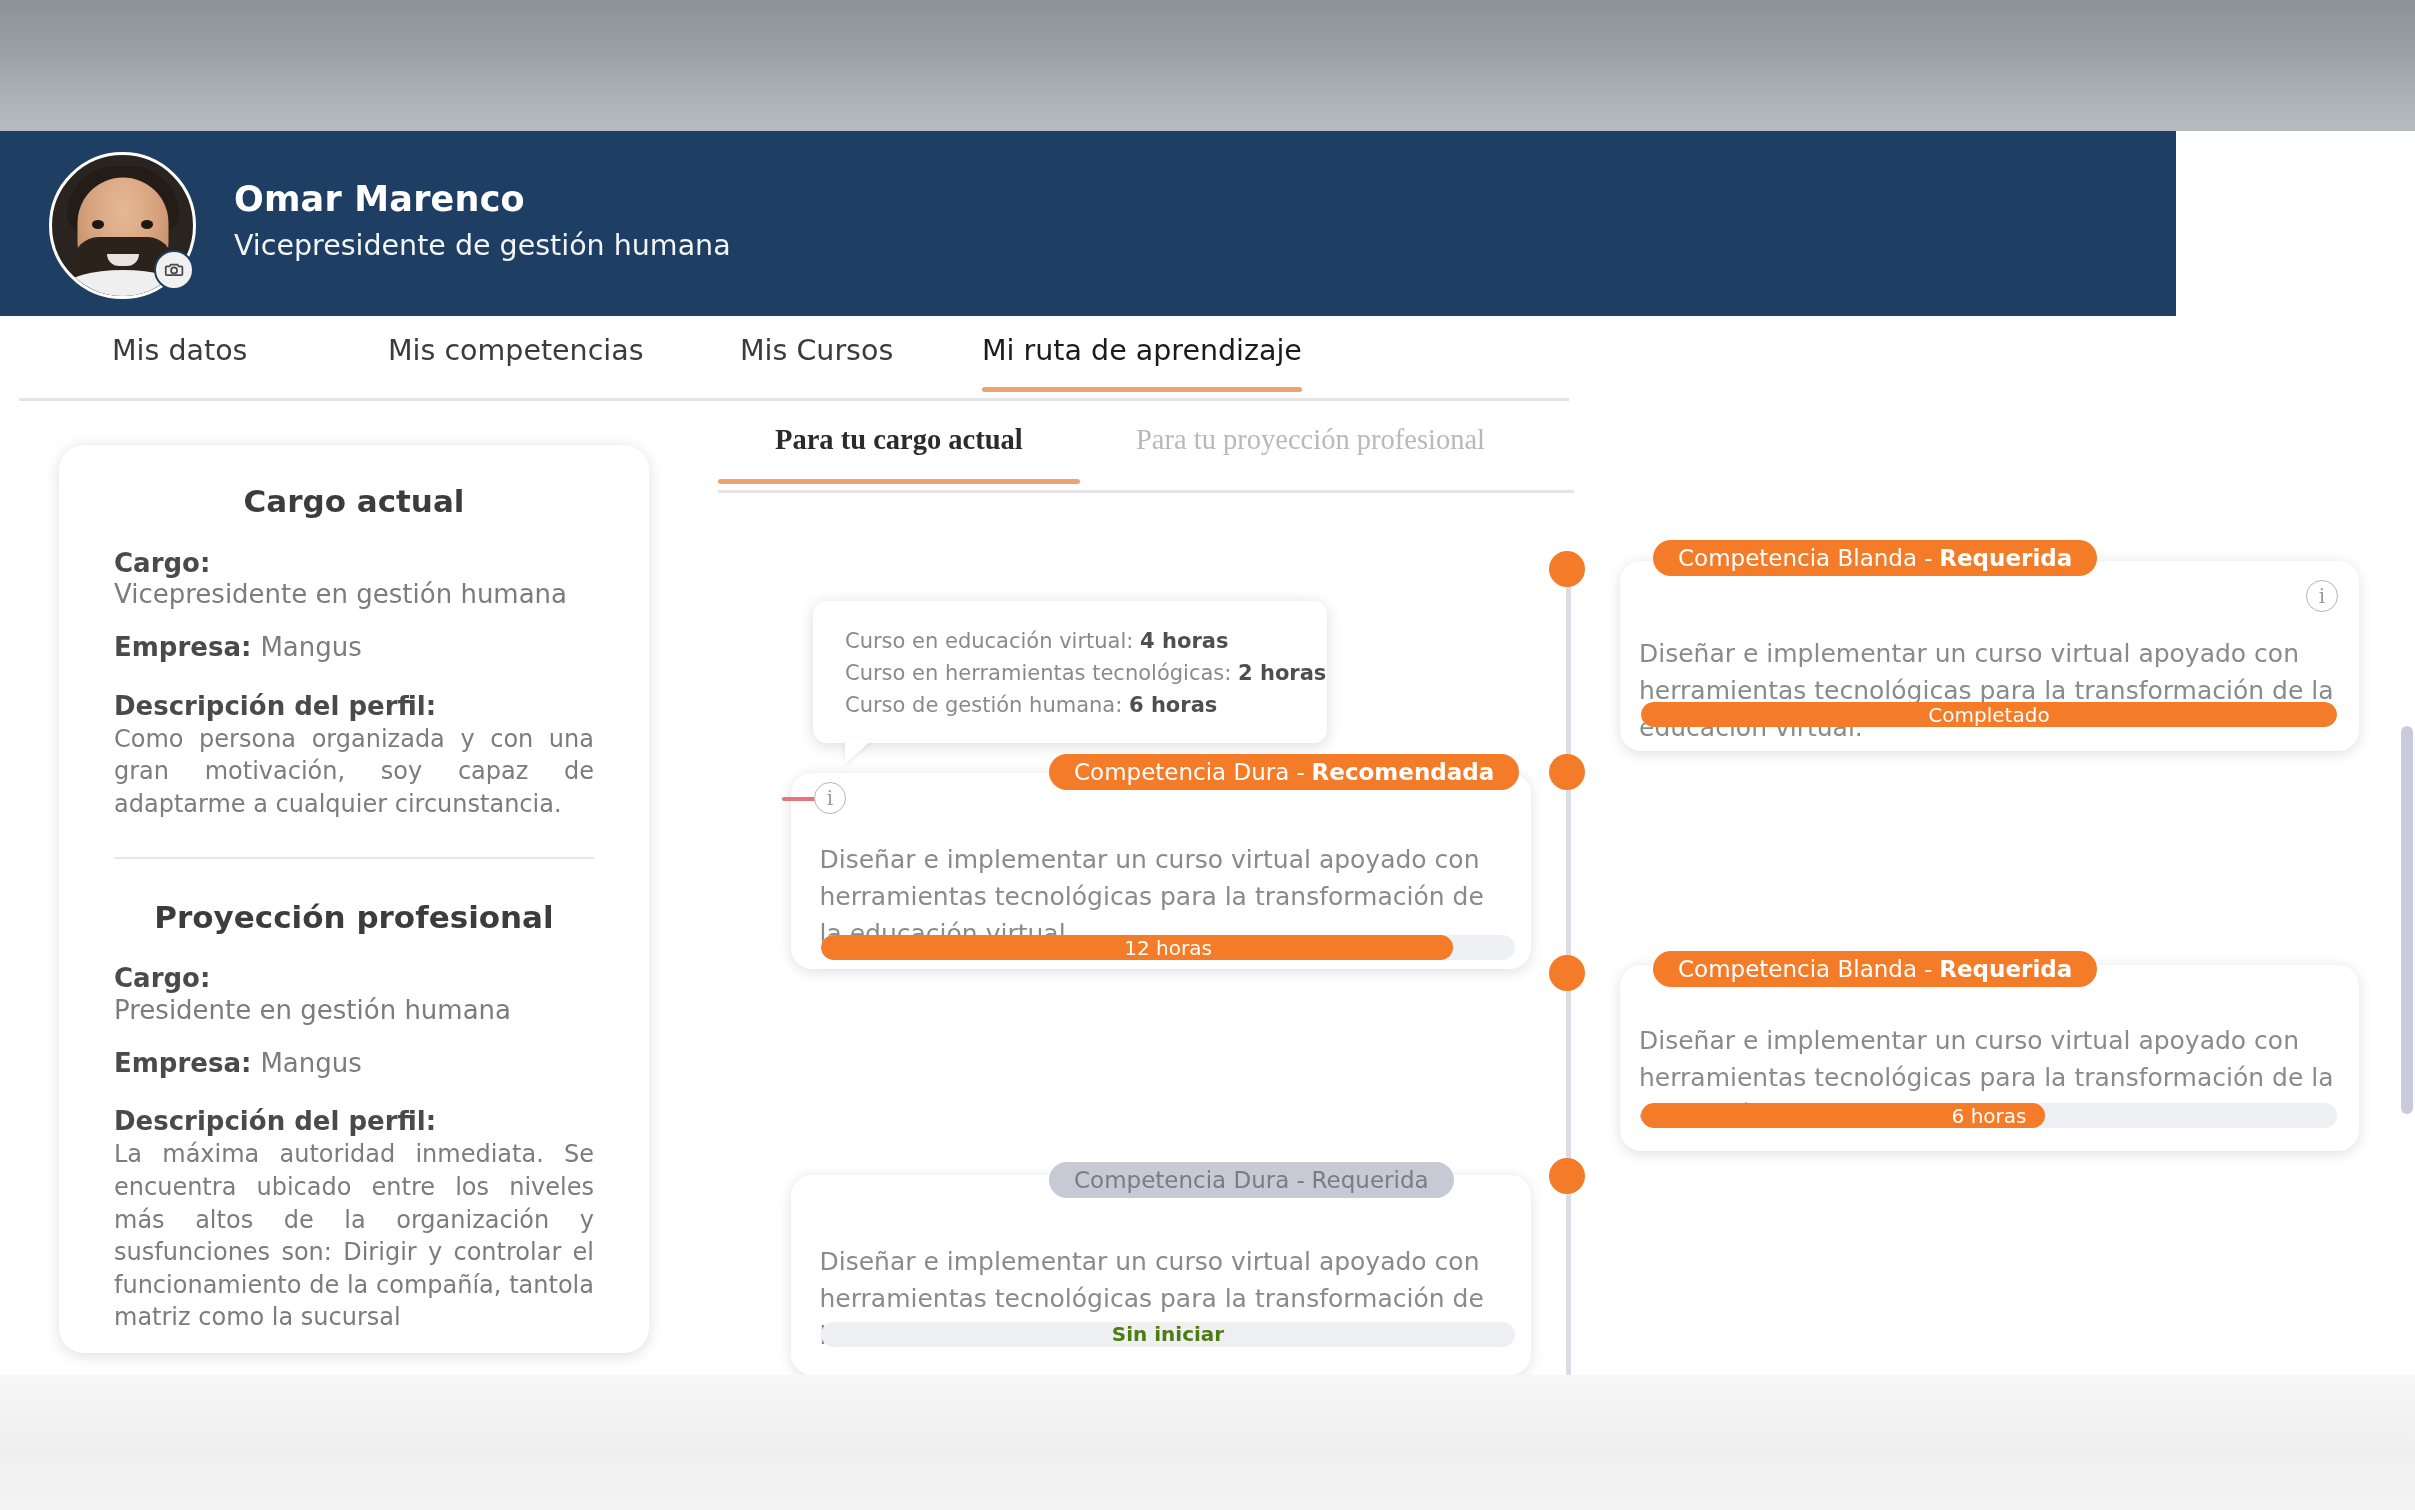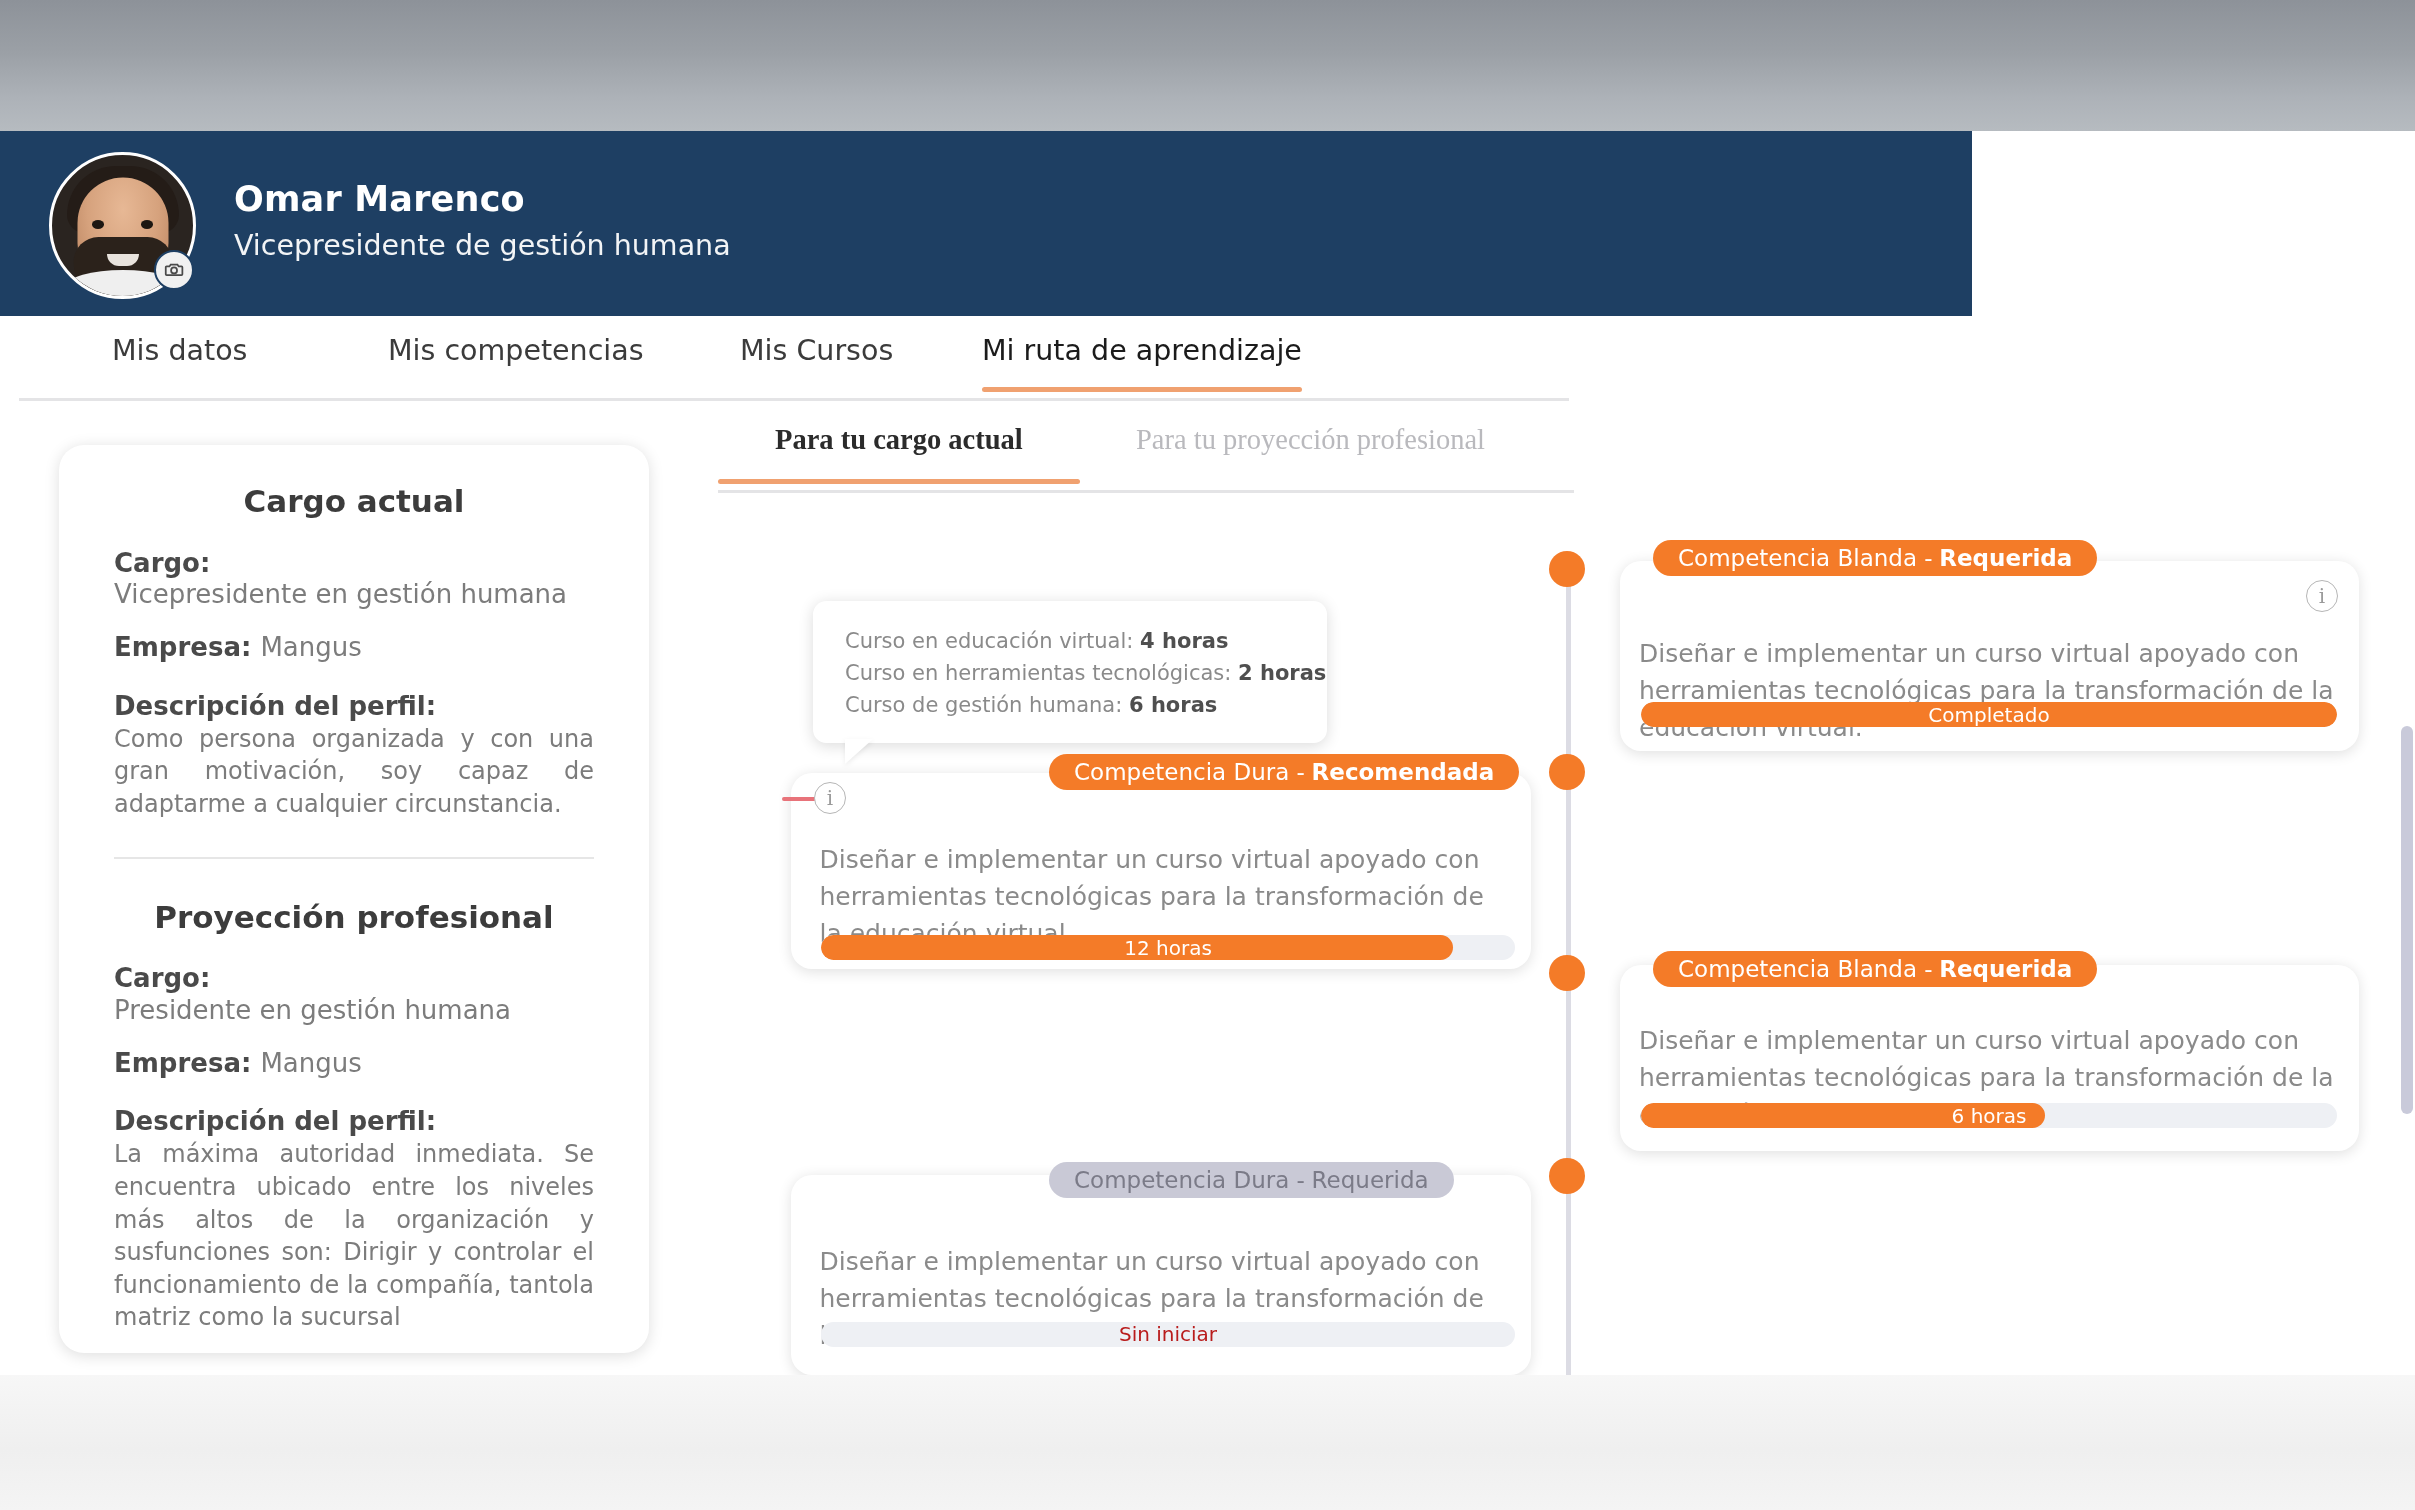--- a/index.html
+++ b/index.html
@@ -13,21 +13,21 @@
   
   .top-strip {
     position: absolute; left: 0; top: 0;
     width: 2416px; height: 131px;
     background: linear-gradient(to bottom, #8d9299 0%, #9ba0a6 40%, #adb2b8 75%, #b6bbc0 100%);
   }
 
   
   .profile-header {
     position: absolute; left: 0; top: 131px;
-    width: 1972px; height: 185px;
+    width: 2176px; height: 185px;
     background: #1e3f63;
   }
   .avatar-wrap {
     position: absolute; left: 49px; top: 21px;
     width: 147px; height: 147px;
   }
   .avatar {
     width: 147px; height: 147px; border-radius: 50%;
     border: 3.8px solid #ffffff;
     overflow: hidden; position: relative;
@@ -214,21 +214,21 @@
   }
   .progress .fill {
     position: absolute; left: 0; top: 0; bottom: 0;
     background: #f47b28; border-radius: 12.4px;
   }
   .progress .ptxt {
     position: absolute; left: 0; right: 0; top: 50%;
     transform: translateY(-50%);
     text-align: center; font-size: 20px; color: #ffffff;
   }
-  .progress.muted .ptxt { color: #b91c1c; }
+  .progress.muted .ptxt { color: #4d7c0f; font-weight: bold; }
 
   
   .info-icon {
     position: absolute;
     width: 32px; height: 32px; border-radius: 50%;
     border: 1.9px solid #b6b6b6;
     display: flex; align-items: center; justify-content: center;
     font-size: 20px; color: #9a9a9a;
     font-family: "DejaVu Serif", serif;
     background: #ffffff;

